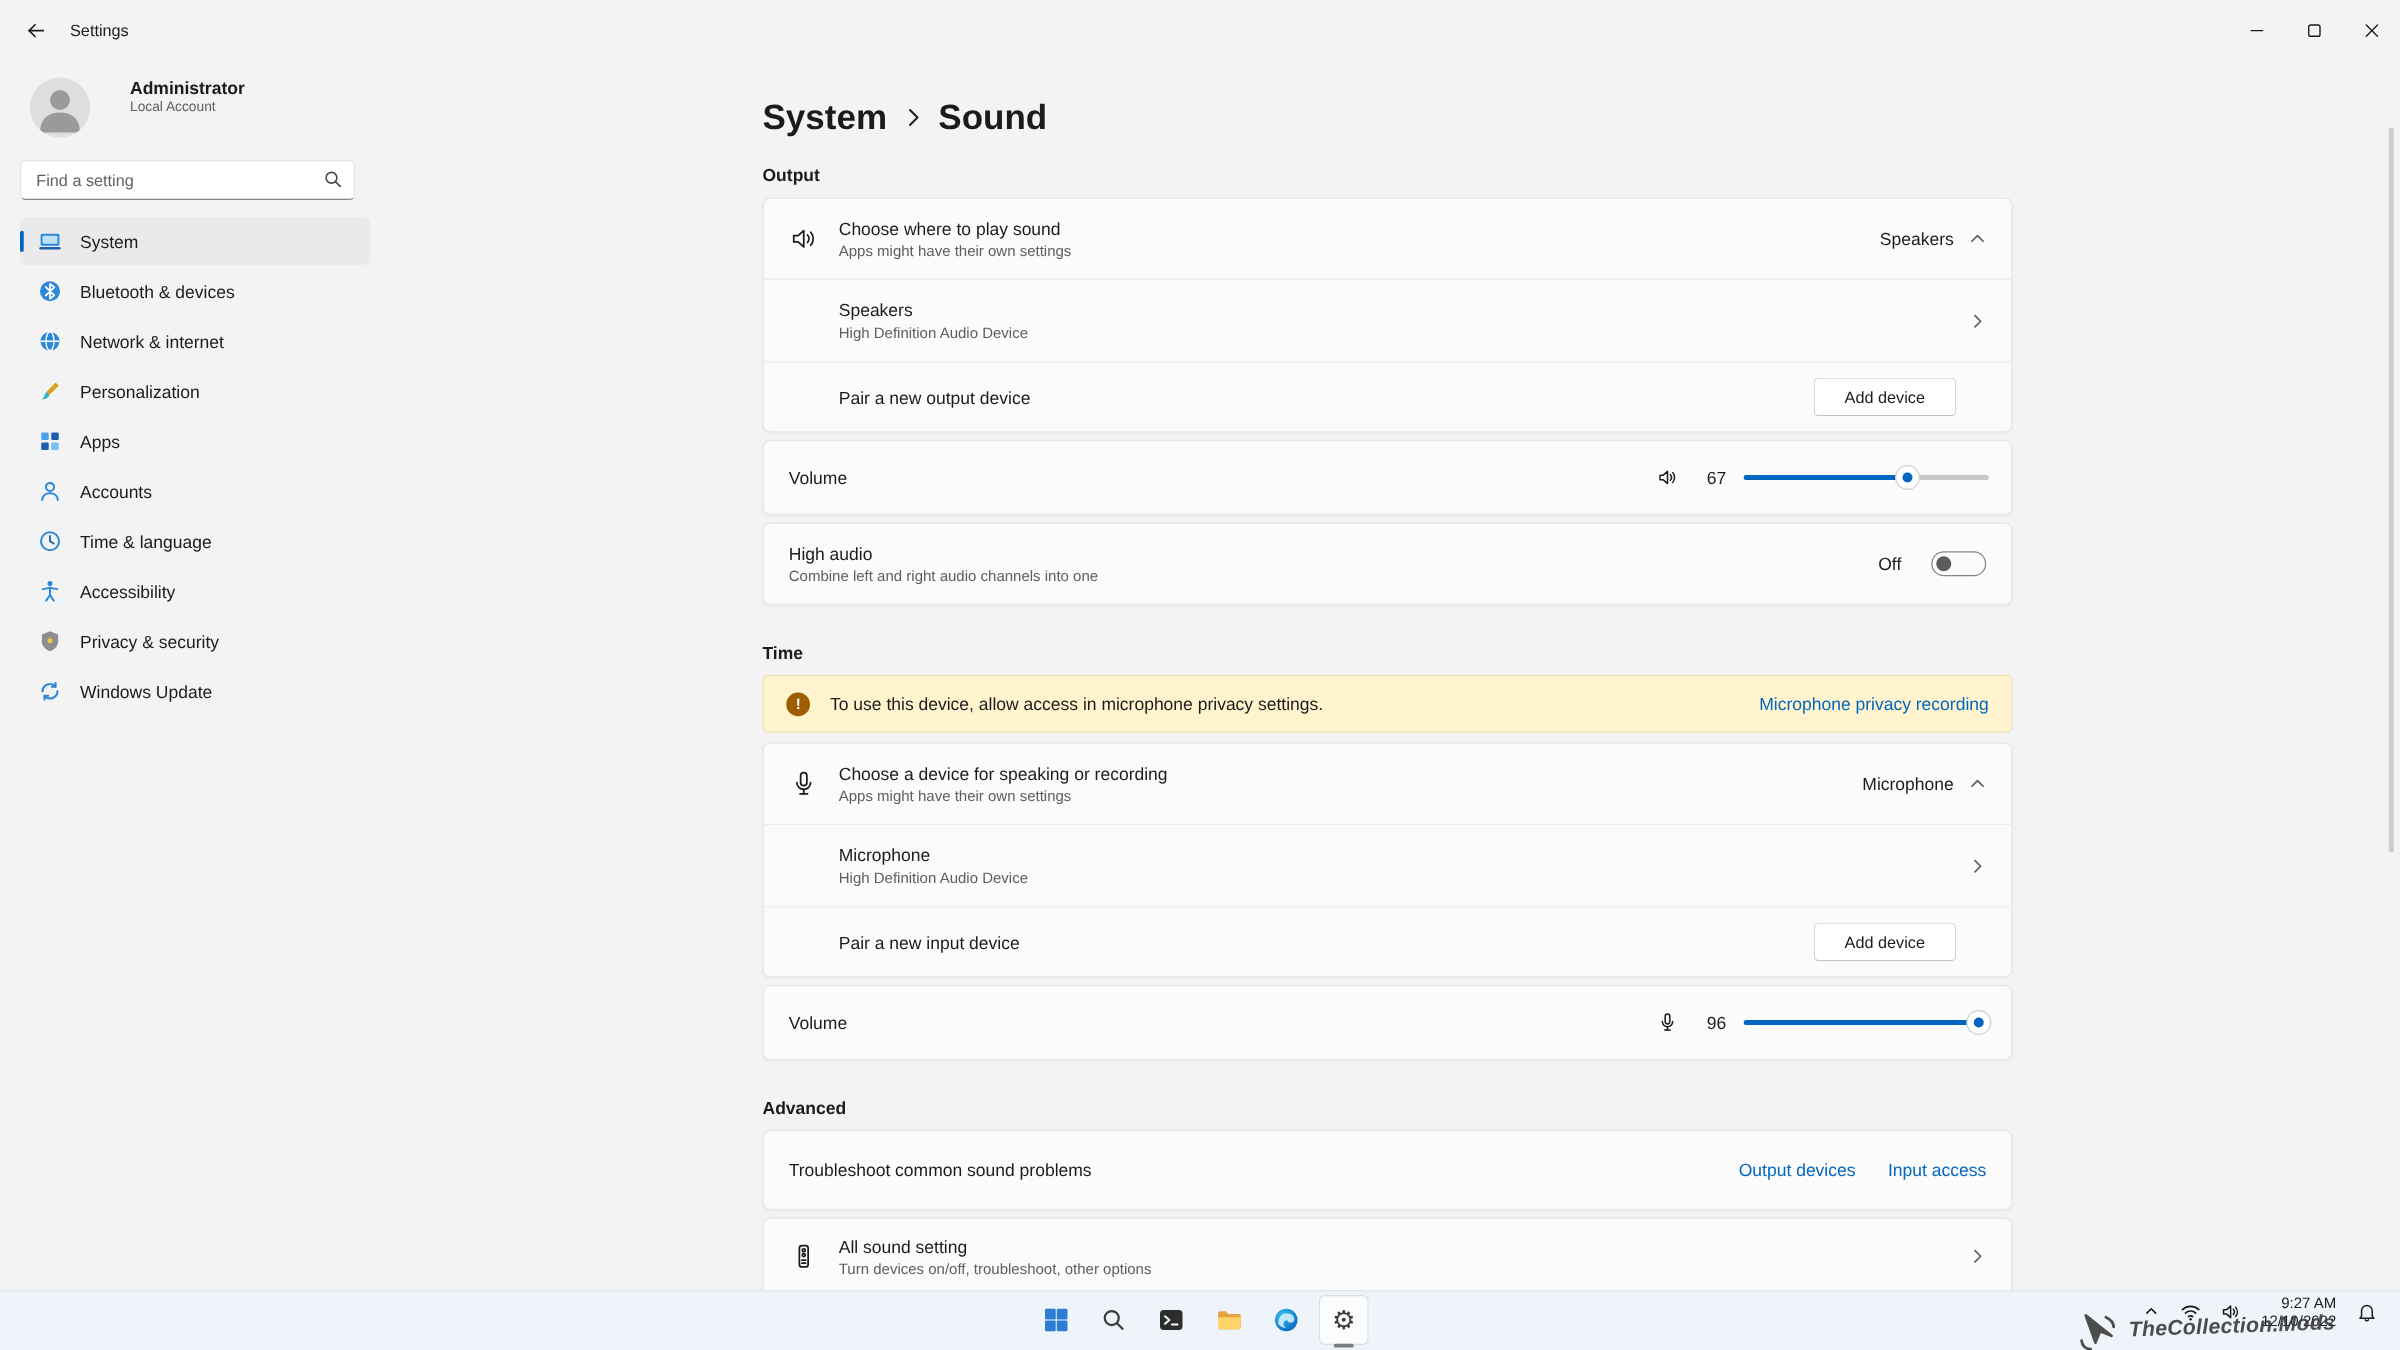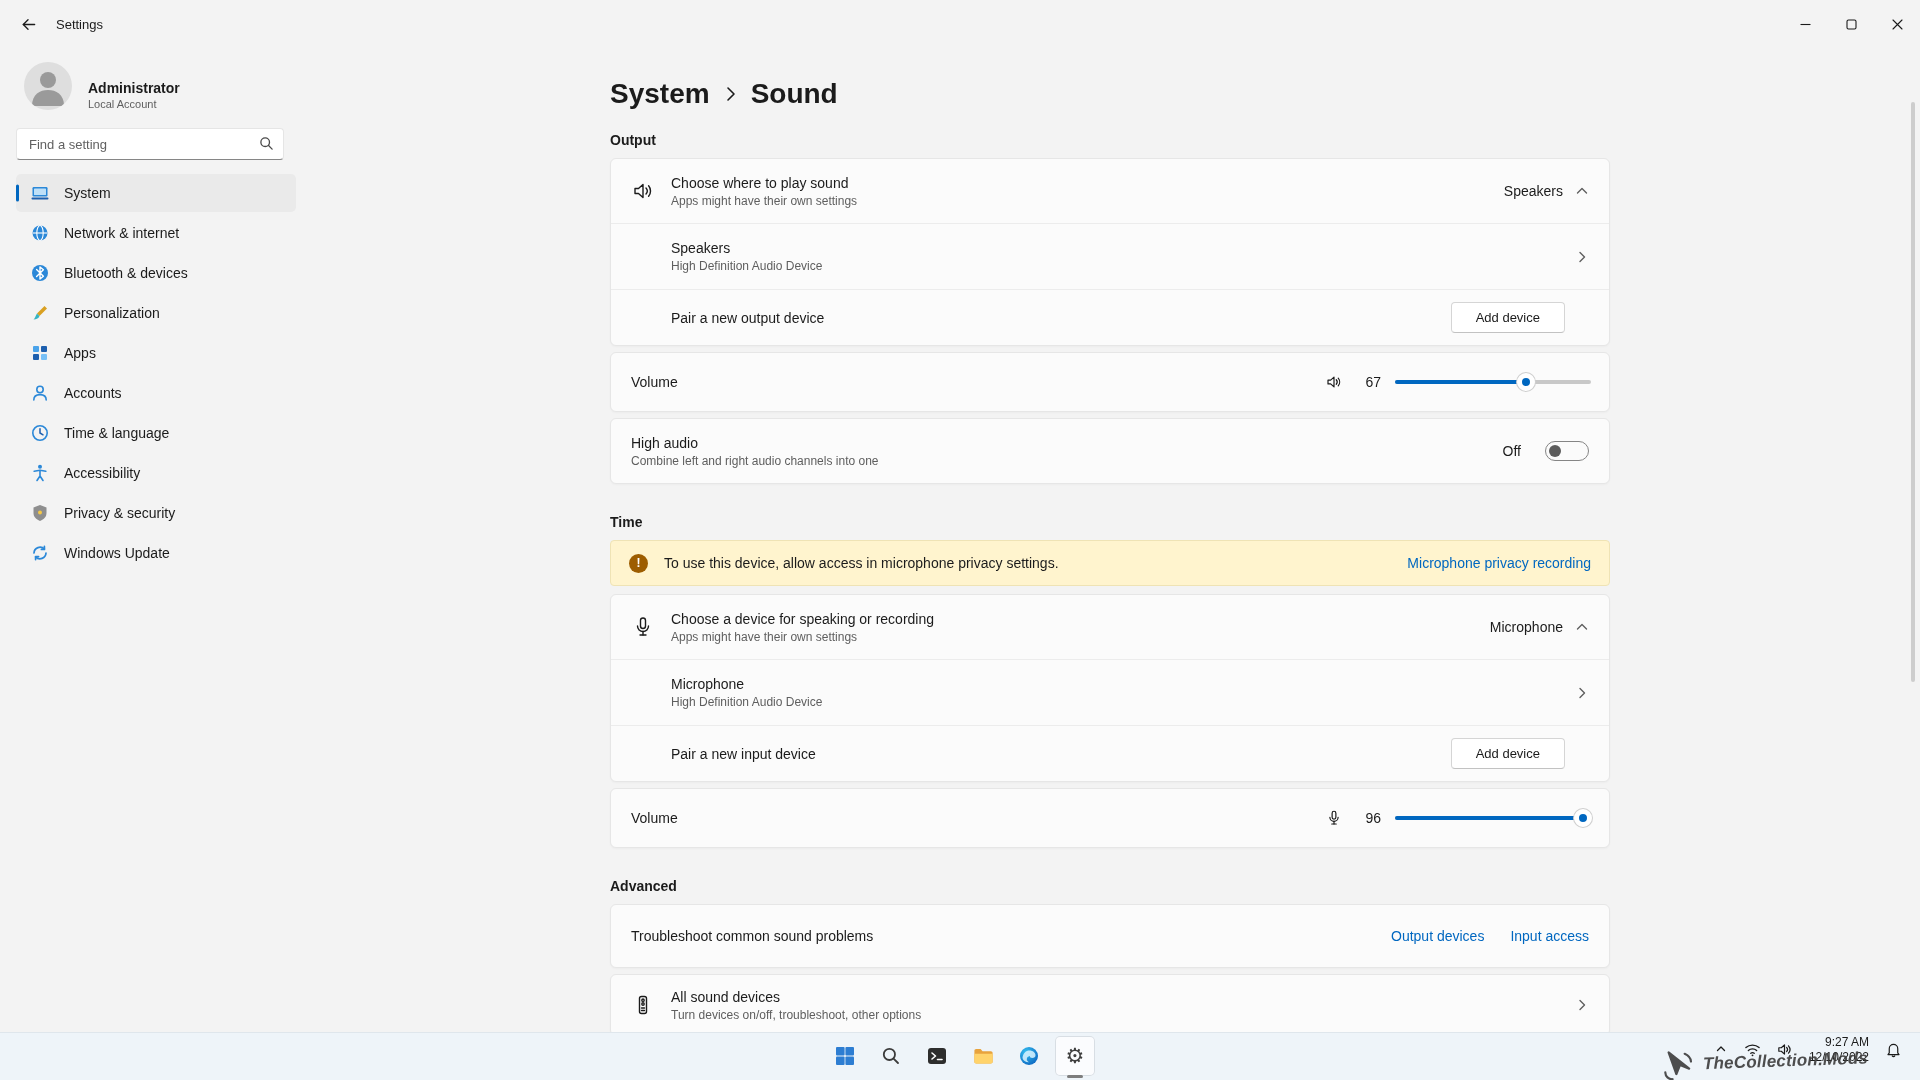--- a/index.html
+++ b/index.html
@@ -12,21 +12,21 @@
   .back-btn{width:40px;height:34px;margin-left:8px;border:none;background:transparent;border-radius:5px;display:flex;align-items:center;justify-content:center;cursor:pointer}
   .tb-title{font-size:13px;margin-left:8px;color:#1b1b1b}
   .win-controls{position:absolute;right:0;top:0;display:flex;height:48px}
   .win-btn{width:46px;height:48px;border:none;background:transparent;display:flex;align-items:center;justify-content:center;cursor:pointer}
 
   
   .bodyrow{flex:1;display:flex;min-height:0;position:relative}
 
   
   .sidebar{flex:0 0 300px;padding-top:6px}
-  .profile{display:flex;align-items:flex-end;gap:16px;margin:8px 0 18px 24px}
+  .profile{display:flex;align-items:flex-start;gap:32px;margin:8px 0 18px 24px}
   .avatar{width:48px;height:48px;border-radius:50%;background:#dedede;display:flex;align-items:center;justify-content:center;overflow:hidden}
   .p-name{font-size:14px;font-weight:700}
   .p-sub{font-size:11px;color:#5e5e5e;margin-top:2px}
   .searchbox{position:relative;margin:0 16px 14px 16px}
   .searchbox input{width:100%;height:32px;border:1px solid #e5e5e5;border-bottom:1px solid #868686;border-radius:4px;background:#ffffff;padding:0 34px 0 12px;font-size:13px;font-family:inherit;color:#1b1b1b;outline:none}
   .searchbox input::placeholder{color:#616161}
   .search-ic{position:absolute;right:10px;top:8px}
   .nav{display:flex;flex-direction:column;gap:2px;margin:0 4px 0 16px}
   .nav-item{position:relative;display:flex;align-items:center;gap:14px;height:38px;width:280px;padding-left:14px;border-radius:5px;font-size:14px;cursor:pointer}
   .nav-item.selected{background:#eaeaea}
@@ -160,35 +160,35 @@
                 <rect x="2.5" y="4" width="15" height="9.5" rx="1.2" fill="#2b88d8"></rect>
                 <rect x="4" y="5.5" width="12" height="6.5" rx="0.6" fill="#bfe0f8"></rect>
                 <rect x="1.5" y="14.6" width="17" height="1.9" rx="0.95" fill="#1d5fae"></rect>
               </svg>
           </span>
           <span class="nlabel">System</span>
         </div>
         <div class="nav-item">
           <span class="nicon">
             <svg width="20" height="20" viewBox="0 0 20 20">
+                <circle cx="10" cy="10" r="8" fill="#2b88d8"></circle>
+                <path d="M6.6 6.6 L13.4 13.2 L10 16 V4 L13.4 6.8 L6.6 13.4" fill="none" stroke="#ffffff" stroke-width="1.4" stroke-linejoin="round" stroke-linecap="round"></path>
+              </svg>
+          </span>
+          <span class="nlabel">Bluetooth &amp; devices</span>
+        </div>
+        <div class="nav-item">
+          <span class="nicon">
+            <svg width="20" height="20" viewBox="0 0 20 20">
                 <circle cx="10" cy="10" r="7.5" fill="#2b88d8"></circle>
                 <ellipse cx="10" cy="10" rx="3.2" ry="7.5" fill="none" stroke="#ffffff" stroke-width="1.1"></ellipse>
                 <path d="M2.8 10 H17.2" stroke="#ffffff" stroke-width="1.1"></path>
               </svg>
           </span>
           <span class="nlabel">Network &amp; internet</span>
-        </div>
-        <div class="nav-item">
-          <span class="nicon">
-            <svg width="20" height="20" viewBox="0 0 20 20">
-                <circle cx="10" cy="10" r="8" fill="#2b88d8"></circle>
-                <path d="M6.6 6.6 L13.4 13.2 L10 16 V4 L13.4 6.8 L6.6 13.4" fill="none" stroke="#ffffff" stroke-width="1.4" stroke-linejoin="round" stroke-linecap="round"></path>
-              </svg>
-          </span>
-          <span class="nlabel">Bluetooth &amp; devices</span>
         </div>
         <div class="nav-item">
           <span class="nicon">
             <svg width="20" height="20" viewBox="0 0 20 20">
                 <path d="M14.5 3 L17 5.5 L9.5 13 L7 10.5 Z" fill="#d9a021"></path>
                 <path d="M7 10.5 L9.5 13 C9 15 6.5 16.5 3.5 16.5 C5 15.5 5.5 13 7 10.5 Z" fill="#35b4c2"></path>
               </svg>
           </span>
           <span class="nlabel">Personalization</span>
         </div>
@@ -414,21 +414,21 @@
             <span class="ric">
               <svg width="24" height="24" viewBox="0 0 24 24" fill="none" stroke="#1b1b1b" stroke-width="1.4" stroke-linecap="round" stroke-linejoin="round">
                   <rect x="8.5" y="3.5" width="7" height="17" rx="2"></rect>
                   <circle cx="12" cy="7.2" r="1.2"></circle>
                   <circle cx="12" cy="11" r="1.2"></circle>
                   <path d="M10.5 15 H13.5"></path>
                   <path d="M10.5 17.5 H13.5"></path>
                 </svg>
             </span>
             <div class="rtext">
-              <div class="rtitle">All sound devices</div>
+              <div class="rtitle">All sound setting</div>
               <div class="rsub">Turn devices on/off, troubleshoot, other options</div>
             </div>
             <span class="chev">
                 <svg width="14" height="14" viewBox="0 0 14 14" fill="none" stroke="#5f5f5f" stroke-width="1.4" stroke-linecap="round" stroke-linejoin="round">
                   <path d="M5 2.5 L9.5 7 L5 11.5"></path>
                 </svg>
               </span>
           </div>
         </div>
       </div>

